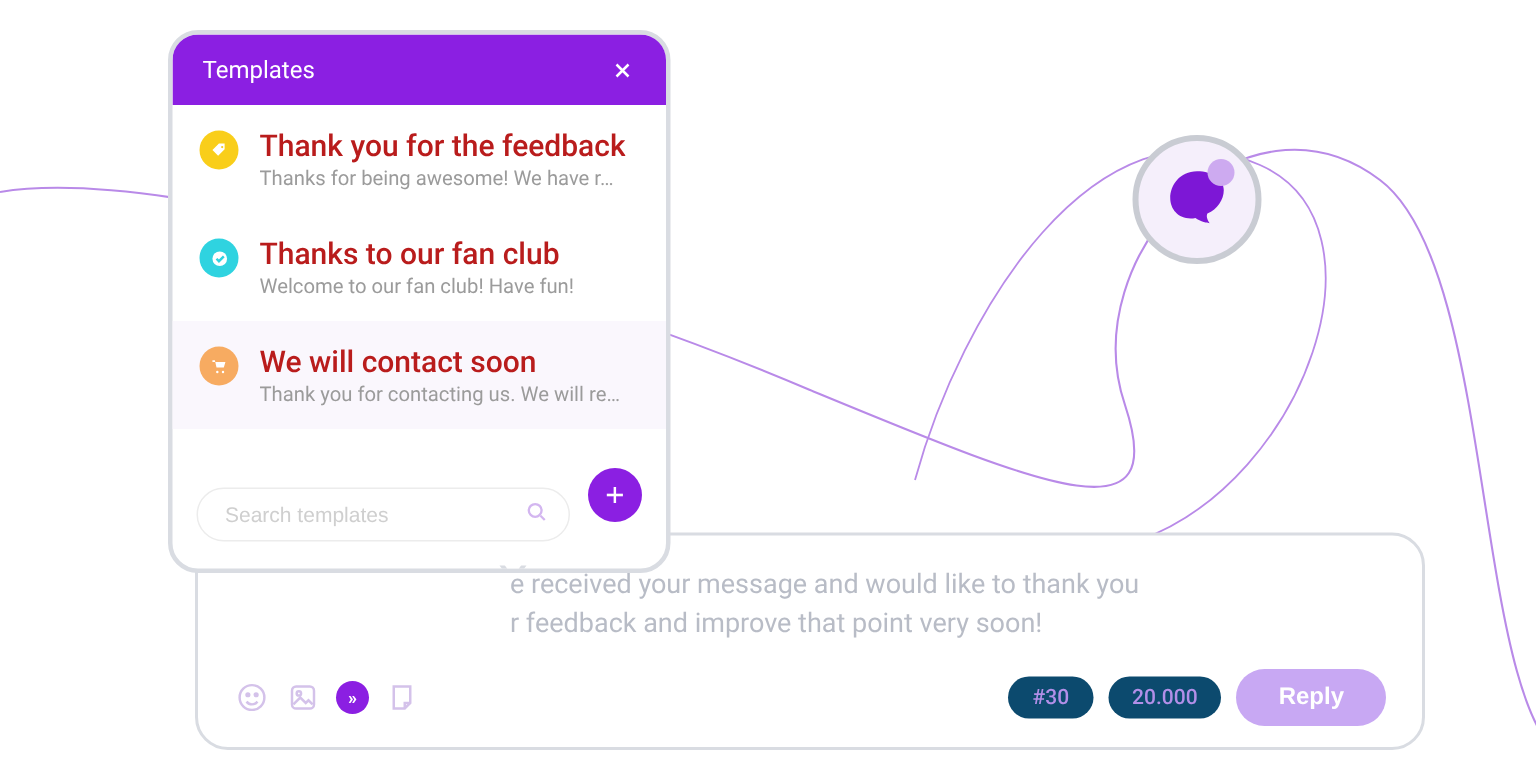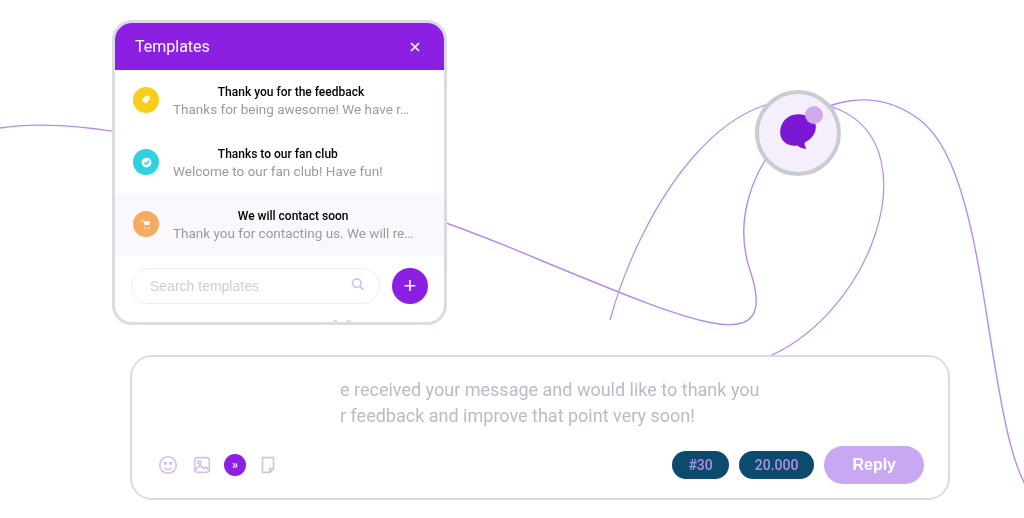--- a/index.html
+++ b/index.html
@@ -111,40 +111,41 @@
   color: #fff;
   margin-top: 2px;
 }
 .item-icon svg { width: 13px; height: 13px; }
 .icon-yellow { background: #f9ce1a; }
 .icon-cyan   { background: #2fd3e0; }
 .icon-orange { background: #f7ab61; }
 .icon-pink   { background: #f5bcd2; }
 .item-body { overflow: hidden; }
 .item-title {
-  font-size: 12px;
+  font-size: 20px;
   font-weight: 500;
-  color: #000000;
+  color: #b91c1c;
   margin-bottom: 2px;
-  white-space: nowrap; overflow: hidden; text-overflow: ellipsis; text-align: center;
+  white-space: nowrap; overflow: hidden; text-overflow: ellipsis;
 }
 .item-sub {
   font-size: 13.5px;
   color: #9b9b9b;
   white-space: nowrap; overflow: hidden; text-overflow: ellipsis;
 }
 .panel-footer {
   padding: 12px 16px 18px 16px;
   display: flex;
   gap: 12px;
   align-items: center;
 }
 .search-wrap {
   flex: 1;
   position: relative;
+  margin-top: 27px;
 }
 .search-input {
   width: 100%;
   border: 1.5px solid #ececec;
   border-radius: 20px;
   padding: 9px 40px 9px 18px;
   font-size: 14px;
   color: #888;
   background: #fff;
 }

